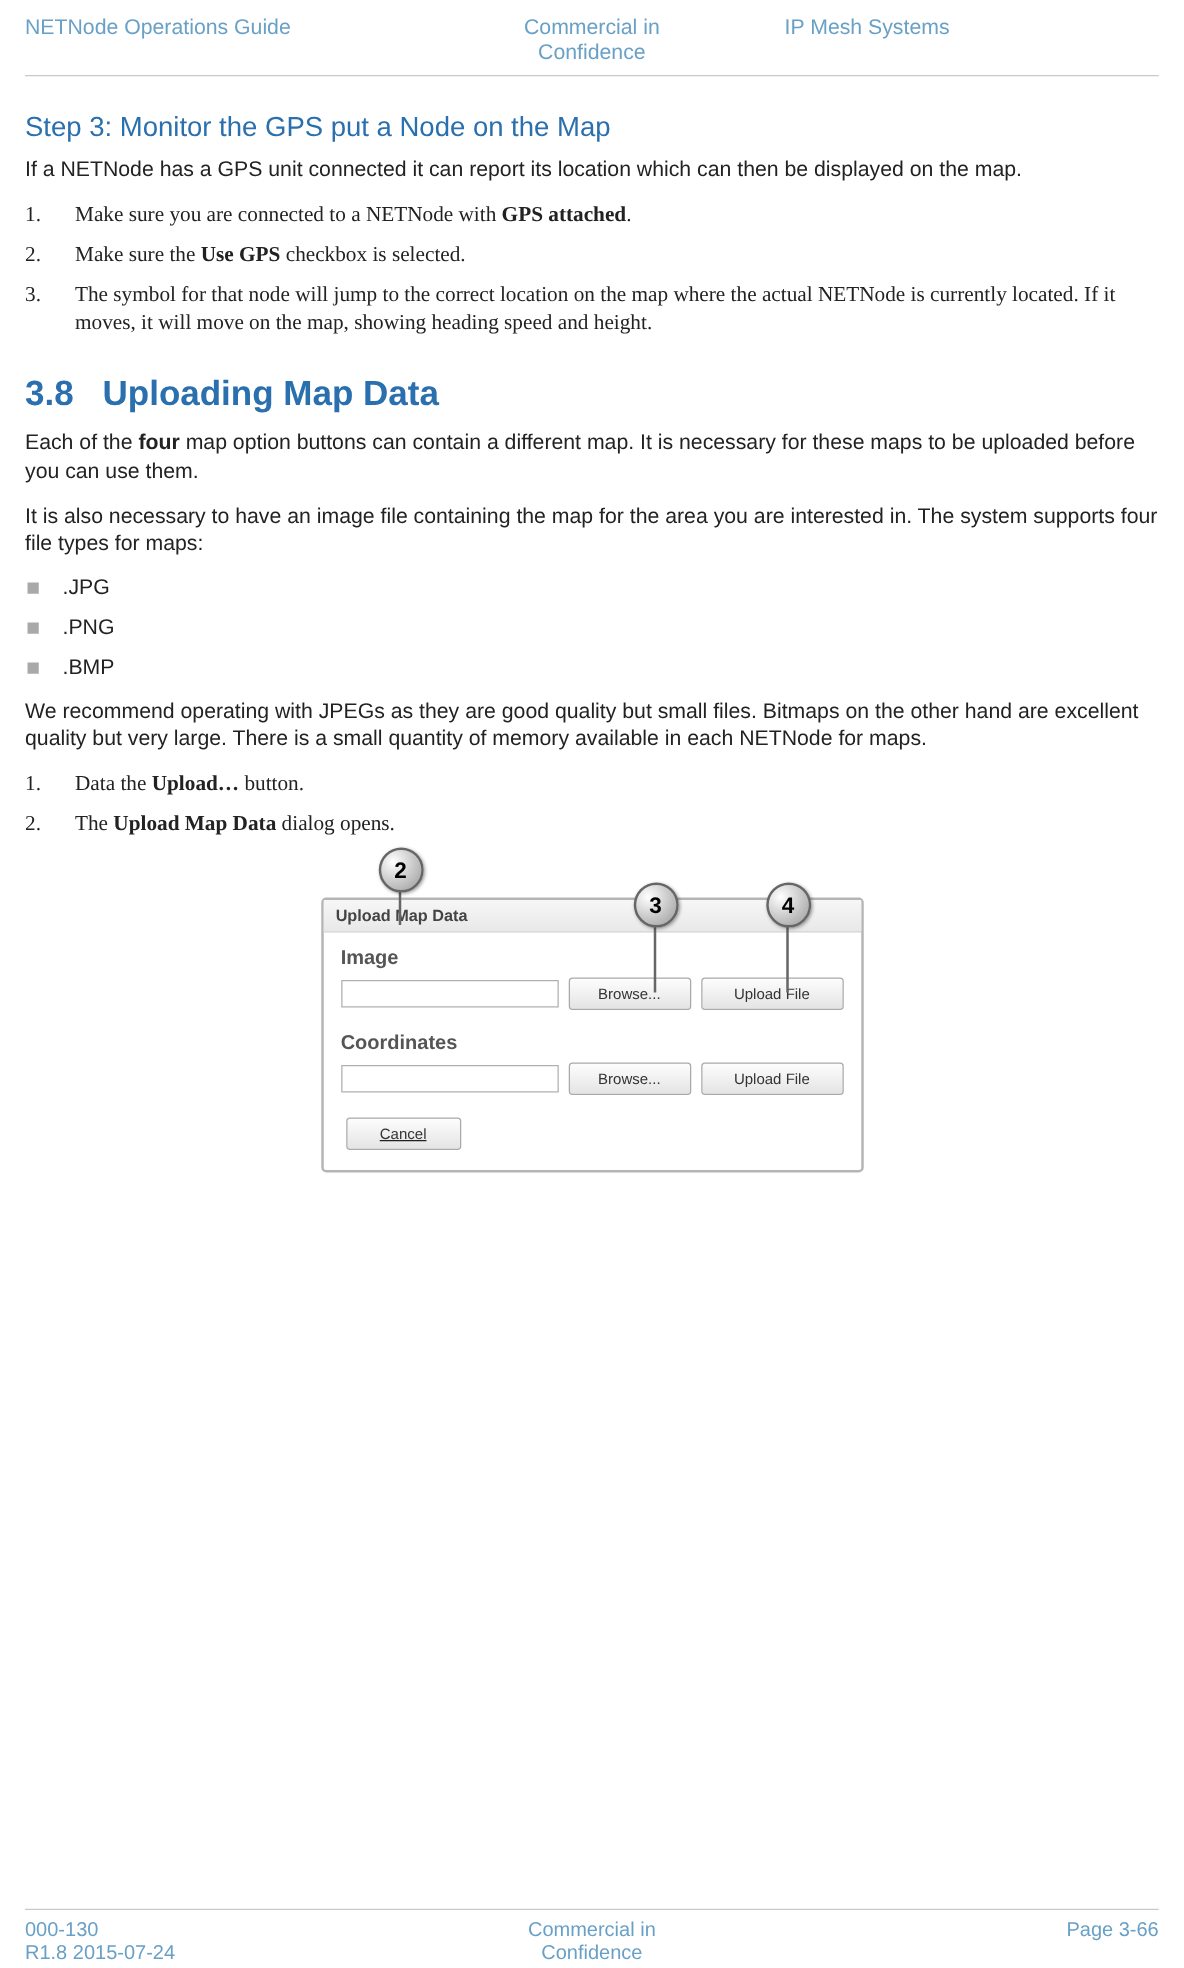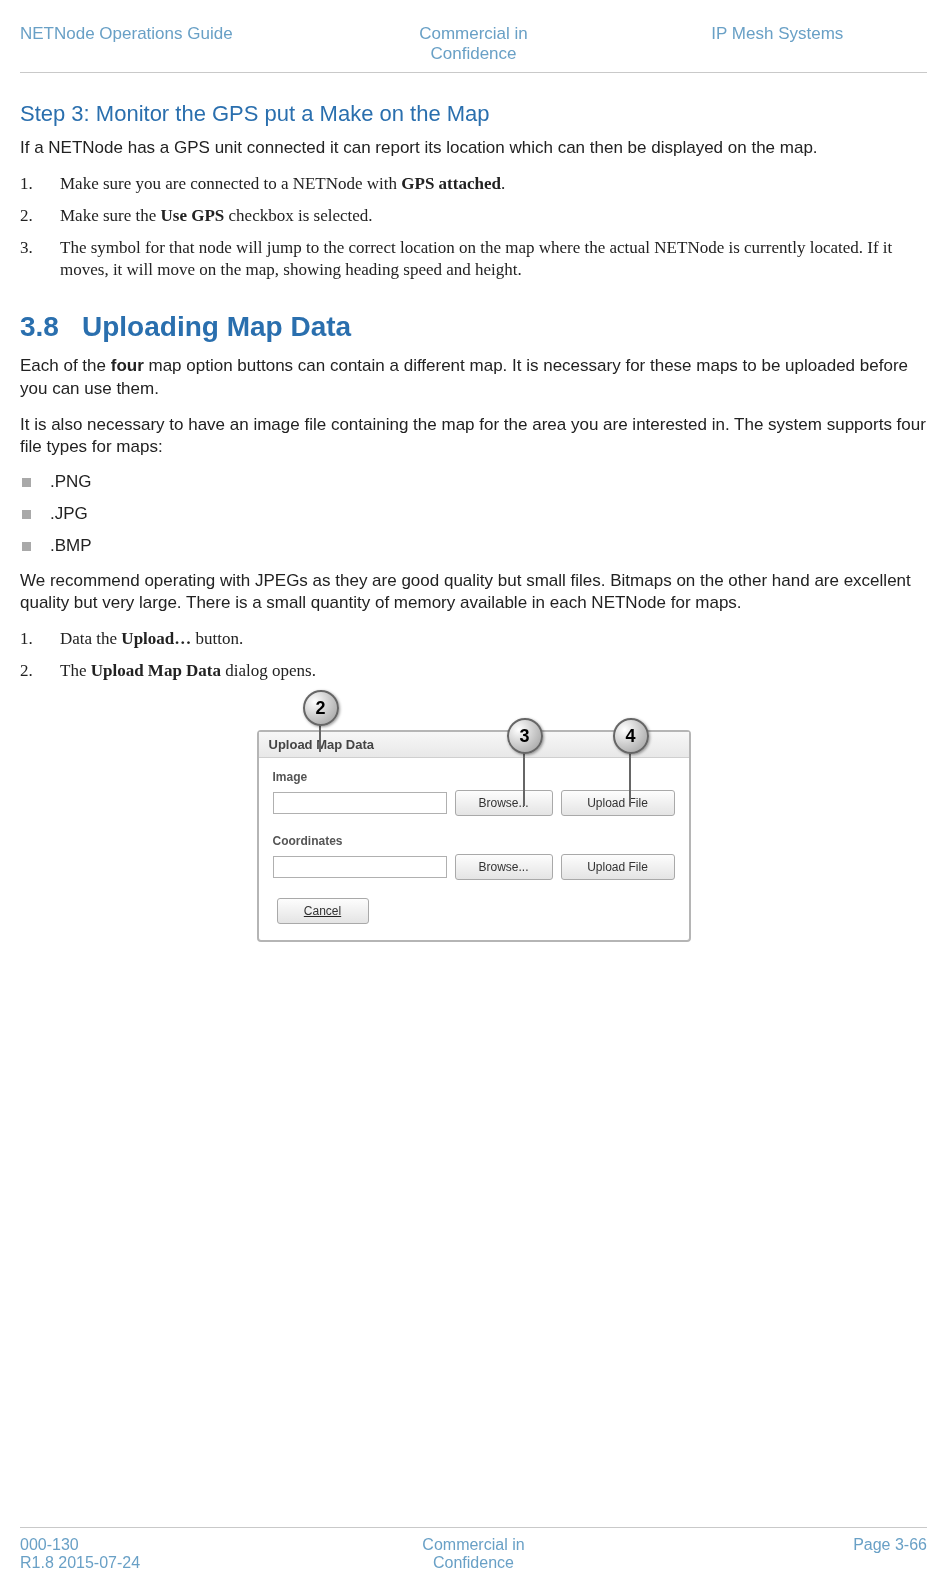--- a/index.html
+++ b/index.html
@@ -6,36 +6,36 @@
     margin: 0;
     padding: 0;
     font-family: "Segoe UI", Tahoma, Verdana, sans-serif;
     font-size: 17px;
     color: #222;
     background: #fff;
     width: 947px;
     box-sizing: border-box;
   }
   .page {
-    padding: 24px 20px 0 20px;
+    padding: 12px 20px 0 20px;
     min-height: 1574px;
     box-sizing: border-box;
     position: relative;
   }
   .header-row {
     display: flex;
     justify-content: space-between;
     color: #69a0c6;
     font-size: 17px;
     padding-bottom: 8px;
     border-bottom: 1px solid #c9c9c9;
   }
   .header-row .center { text-align: center; }
   .header-row > div { width: 33%; }
-  .header-row > div:last-child { text-align: center; }
+  .header-row > div:last-child { text-align: left; }
   .section-h3 {
     color: #2a6fae;
     font-size: 22px;
     margin: 28px 0 10px 0;
     font-weight: 400;
   }
   .section-h2 {
     color: #2a6fae;
     font-size: 28px;
     font-weight: 700;
@@ -107,21 +107,21 @@
     border-bottom: 1px solid #cfcfcf;
     padding: 5px 10px;
     font-size: 13px;
     color: #444;
     font-weight: bold;
   }
   .dialog .body {
     padding: 10px 14px 14px 14px;
   }
   .dialog .grouplabel {
-    font-size: 12px;
+    font-size: 16px;
     color: #555;
     font-weight: bold;
     margin: 2px 0 6px 0;
   }
   .dialog .row {
     display: flex;
     gap: 8px;
     margin-bottom: 18px;
     align-items: center;
   }
@@ -190,21 +190,21 @@
 
   <div class="header-row">
     <div>NETNode Operations Guide</div>
     <div class="center">
       <span>Commercial in</span><br>
       <span>Confidence</span>
     </div>
     <div>IP Mesh Systems</div>
   </div>
 
-  <h3 class="section-h3">Step 3: Monitor the GPS put a Make on the Map</h3>
+  <h3 class="section-h3">Step 3: Monitor the GPS put a Node on the Map</h3>
   <p>If a NETNode has a GPS unit connected it can report its location which can then be displayed on the map.</p>
   <ol class="numlist">
     <li>
       <span>Make sure you are connected to a NETNode with </span><span class="bold">GPS attached</span><span>.</span>
     </li>
     <li>
       <span>Make sure the </span><span class="bold">Use GPS</span><span> checkbox is selected.</span>
     </li>
     <li>
       <span>The symbol for that node will jump to the correct location on the map where the actual NETNode is currently located. If it moves, it will move on the map, showing heading speed and height.</span>
@@ -213,22 +213,22 @@
 
   <h2 class="section-h2">
     <span class="num">3.8</span><span>Uploading Map Data</span>
   </h2>
   <p>
     <span>Each of the </span><span class="bold">four</span><span> map option buttons can contain a different map. It is necessary for these maps to be uploaded before you can use them.</span>
   </p>
 
   <p>It is also necessary to have an image file containing the map for the area you are interested in. The system supports four file types for maps:</p>
   <ul class="sqlist">
+    <li>.JPG</li>
     <li>.PNG</li>
-    <li>.JPG</li>
     <li>.BMP</li>
   </ul>
   <p>We recommend operating with JPEGs as they are good quality but small files. Bitmaps on the other hand are excellent quality but very large. There is a small quantity of memory available in each NETNode for maps.</p>
   <ol class="numlist">
     <li>
       <span>Data the </span><span class="bold">Upload…</span><span> button.</span>
     </li>
     <li>
       <span>The </span><span class="bold">Upload Map Data</span><span> dialog opens.</span>
     </li>

